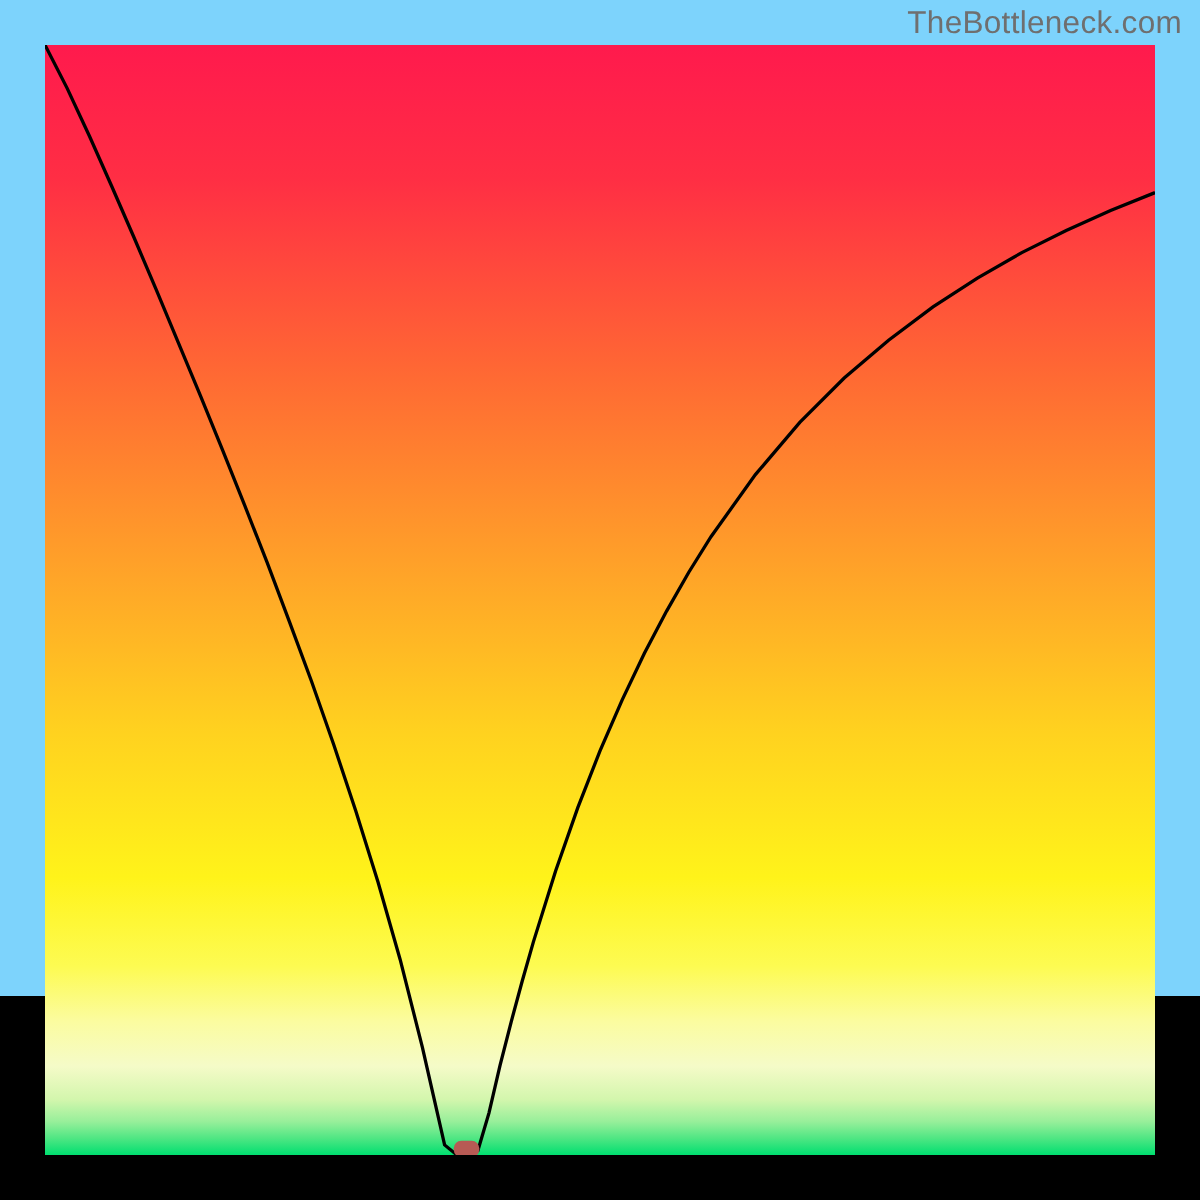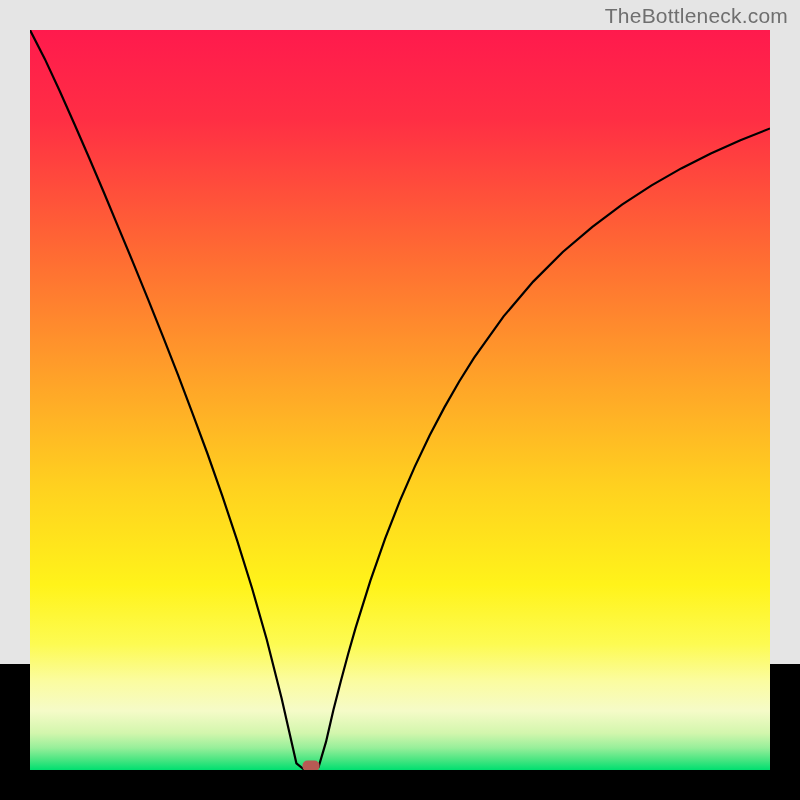--- a/index.html
+++ b/index.html
@@ -10,21 +10,21 @@
     overflow: hidden;
     background: #000;
     font-family: Arial, Helvetica, sans-serif;
   }
   .frame {
     position: absolute;
     left: 0;
     top: 0;
     width: 800px;
     height: 664px;
-    background: #e5e5e5;
+    background: #7dd3fc;
   }
   .plot {
     position: absolute;
     left: 30px;
     top: 30px;
     width: 740px;
     height: 740px;
     overflow: hidden;
   }
   .gradient {

